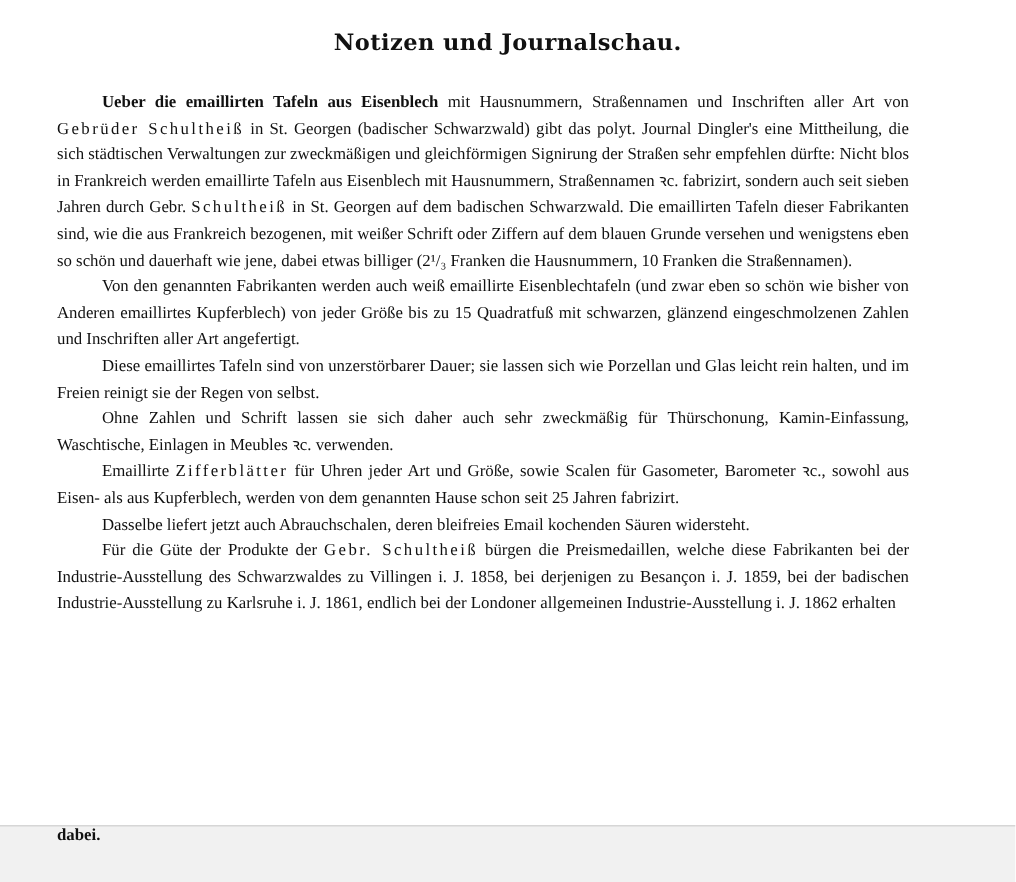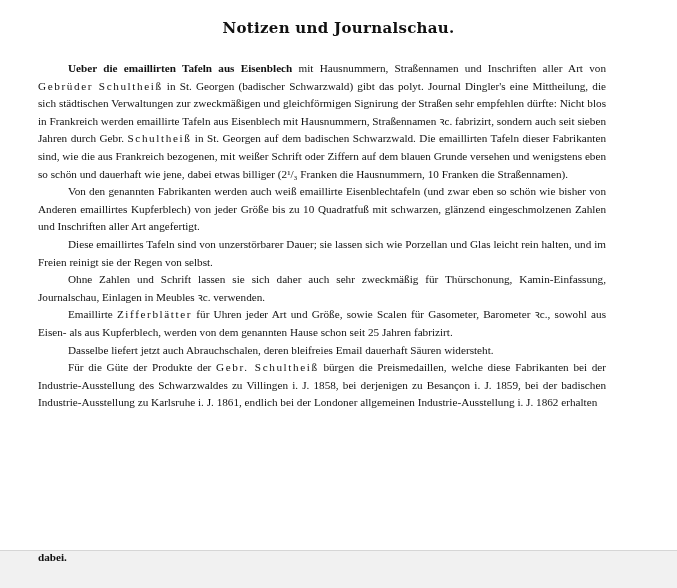--- a/index.html
+++ b/index.html
@@ -46,28 +46,28 @@
 </head>
 <body>
 
 <div class="page">
   <div class="title">Notizen und Journalschau.</div>
 
   <div class="body-text">
     <p class="first"><span class="bold">Ueber die emaillirten Tafeln aus Eisenblech</span><span> mit Hausnummern, Straßennamen und Inschriften aller Art von </span><span class="spaced">Gebrüder Schultheiß</span><span> in St. Georgen (badischer Schwarzwald) gibt das polyt. Journal Dingler's eine Mittheilung, die sich städtischen Verwaltungen zur zweckmäßigen und gleichförmigen Signirung der Straßen sehr empfehlen dürfte: Nicht blos in Frankreich werden emaillirte Tafeln aus Eisenblech mit Hausnummern, Straßennamen ꝛc. fabrizirt, sondern auch seit sieben Jahren durch Gebr. </span><span class="spaced">Schultheiß</span><span> in St. Georgen auf dem badischen Schwarzwald. Die emaillirten Tafeln dieser Fabrikanten sind, wie die aus Frankreich bezogenen, mit weißer Schrift oder Ziffern auf dem blauen Grunde versehen und wenigstens eben so schön und dauerhaft wie jene, dabei etwas billiger (2¹/₃ Franken die Hausnummern, 10 Franken die Straßennamen).</span></p>
 
 
-    <p>Von den genannten Fabrikanten werden auch weiß emaillirte Eisenblechtafeln (und zwar eben so schön wie bisher von Anderen emaillirtes Kupferblech) von jeder Größe bis zu 10 Quadratfuß mit schwarzen, glänzend eingeschmolzenen Zahlen und Inschriften aller Art angefertigt.</p>
+    <p>Von den genannten Fabrikanten werden auch weiß emaillirte Eisenblechtafeln (und zwar eben so schön wie bisher von Anderen emaillirtes Kupferblech) von jeder Größe bis zu 15 Quadratfuß mit schwarzen, glänzend eingeschmolzenen Zahlen und Inschriften aller Art angefertigt.</p>
 
     <p>Diese emaillirtes Tafeln sind von unzerstörbarer Dauer; sie lassen sich wie Porzellan und Glas leicht rein halten, und im Freien reinigt sie der Regen von selbst.</p>
 
-    <p>Ohne Zahlen und Schrift lassen sie sich daher auch sehr zweckmäßig für Thürschonung, Kamin-Einfassung, Journalschau, Einlagen in Meubles ꝛc. verwenden.</p>
+    <p>Ohne Zahlen und Schrift lassen sie sich daher auch sehr zweckmäßig für Thürschonung, Kamin-Einfassung, Waschtische, Einlagen in Meubles ꝛc. verwenden.</p>
 
     <p><span>Emaillirte </span><span class="spaced">Zifferblätter</span><span> für Uhren jeder Art und Größe, sowie Scalen für Gasometer, Barometer ꝛc., sowohl aus Eisen- als aus Kupferblech, werden von dem genannten Hause schon seit 25 Jahren fabrizirt.</span></p>
 
-    <p>Dasselbe liefert jetzt auch Abrauchschalen, deren bleifreies Email dauerhaft Säuren widersteht.</p>
+    <p>Dasselbe liefert jetzt auch Abrauchschalen, deren bleifreies Email kochenden Säuren widersteht.</p>
 
     <p><span>Für die Güte der Produkte der </span><span class="spaced">Gebr. Schultheiß</span><span> bürgen die Preismedaillen, welche diese Fabrikanten bei der Industrie-Ausstellung des Schwarzwaldes zu Villingen i. J. 1858, bei derjenigen zu Besançon i. J. 1859, bei der badischen Industrie-Ausstellung zu Karlsruhe i. J. 1861, endlich bei der Londoner allgemeinen Industrie-Ausstellung i. J. 1862 erhalten</span></p>
   </div>
 </div>
 
 <div class="lower"></div>
 <div class="tail">dabei.</div>
 
 </body></html>

